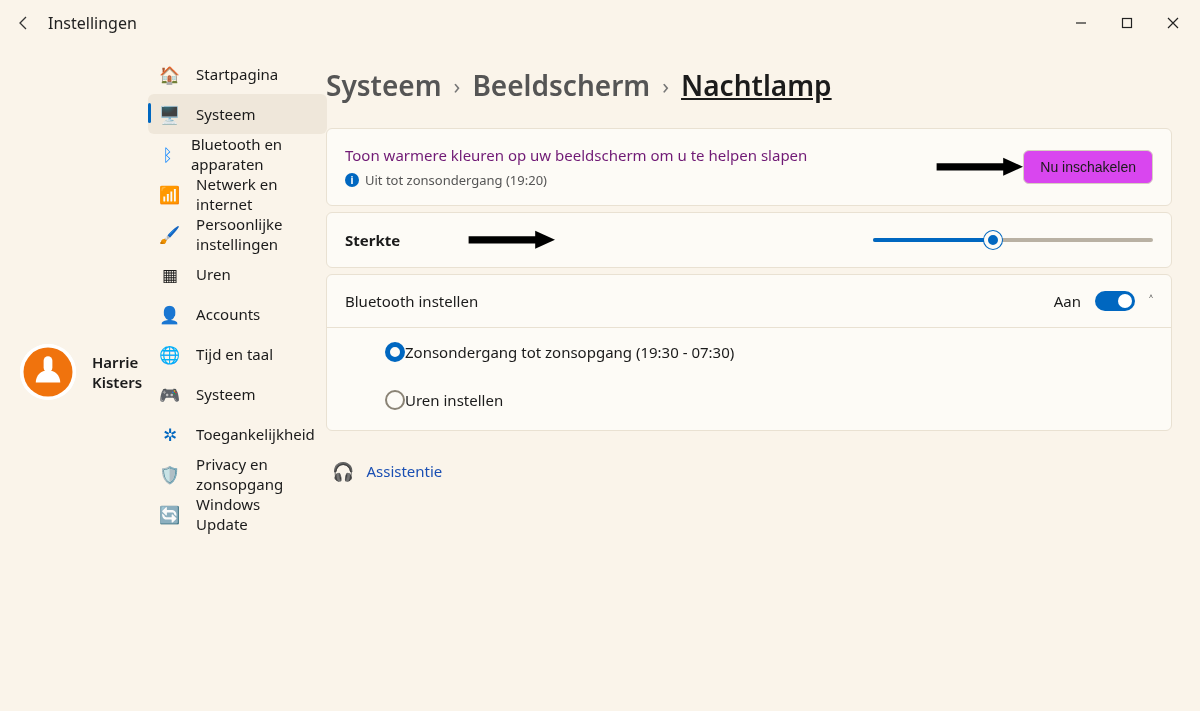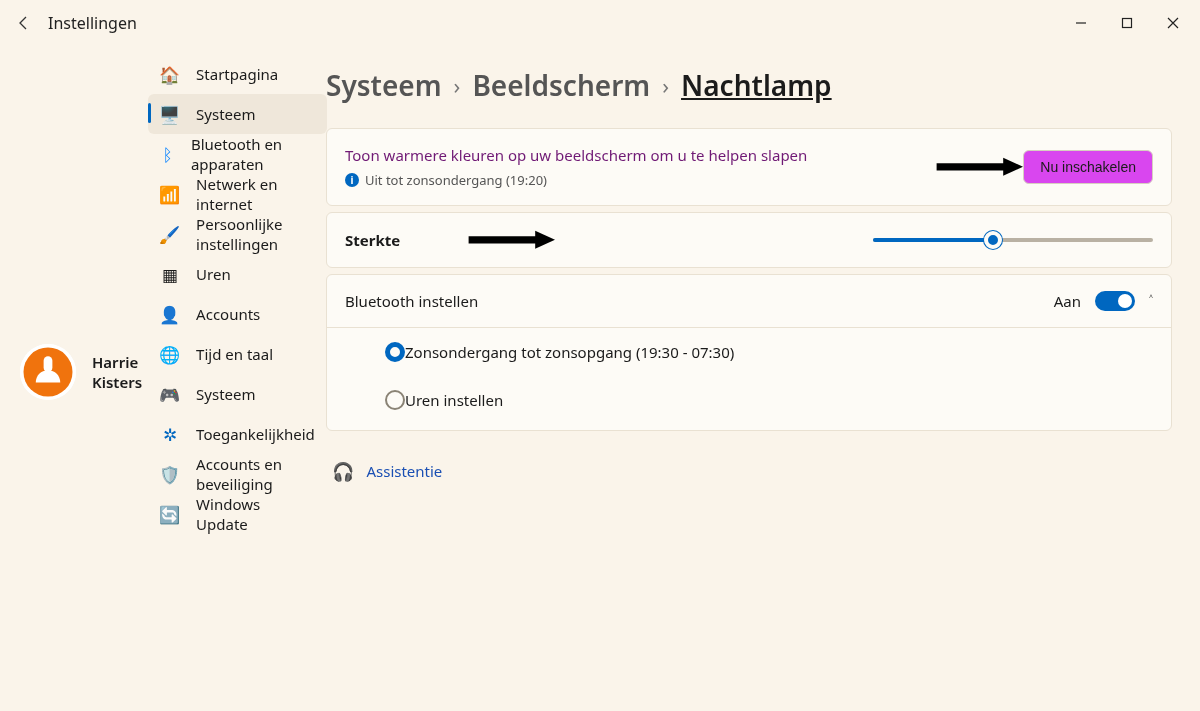--- a/index.html
+++ b/index.html
@@ -150,21 +150,21 @@
       <div class="nav-item">
           <span class="nicon">🎮</span>
           <span>Systeem</span>
         </div>
       <div class="nav-item">
           <span class="nicon" style="color:#0067c0">✲</span>
           <span>Toegankelijkheid</span>
         </div>
       <div class="nav-item">
           <span class="nicon">🛡️</span>
-          <span>Accounts en beveiliging</span>
+          <span>Privacy en zonsopgang</span>
         </div>
       <div class="nav-item">
           <span class="nicon" style="color:#0a84ff">🔄</span>
           <span>Windows Update</span>
         </div>
     </nav>
   </aside>
 
   <main class="main">
     <div class="breadcrumb">

